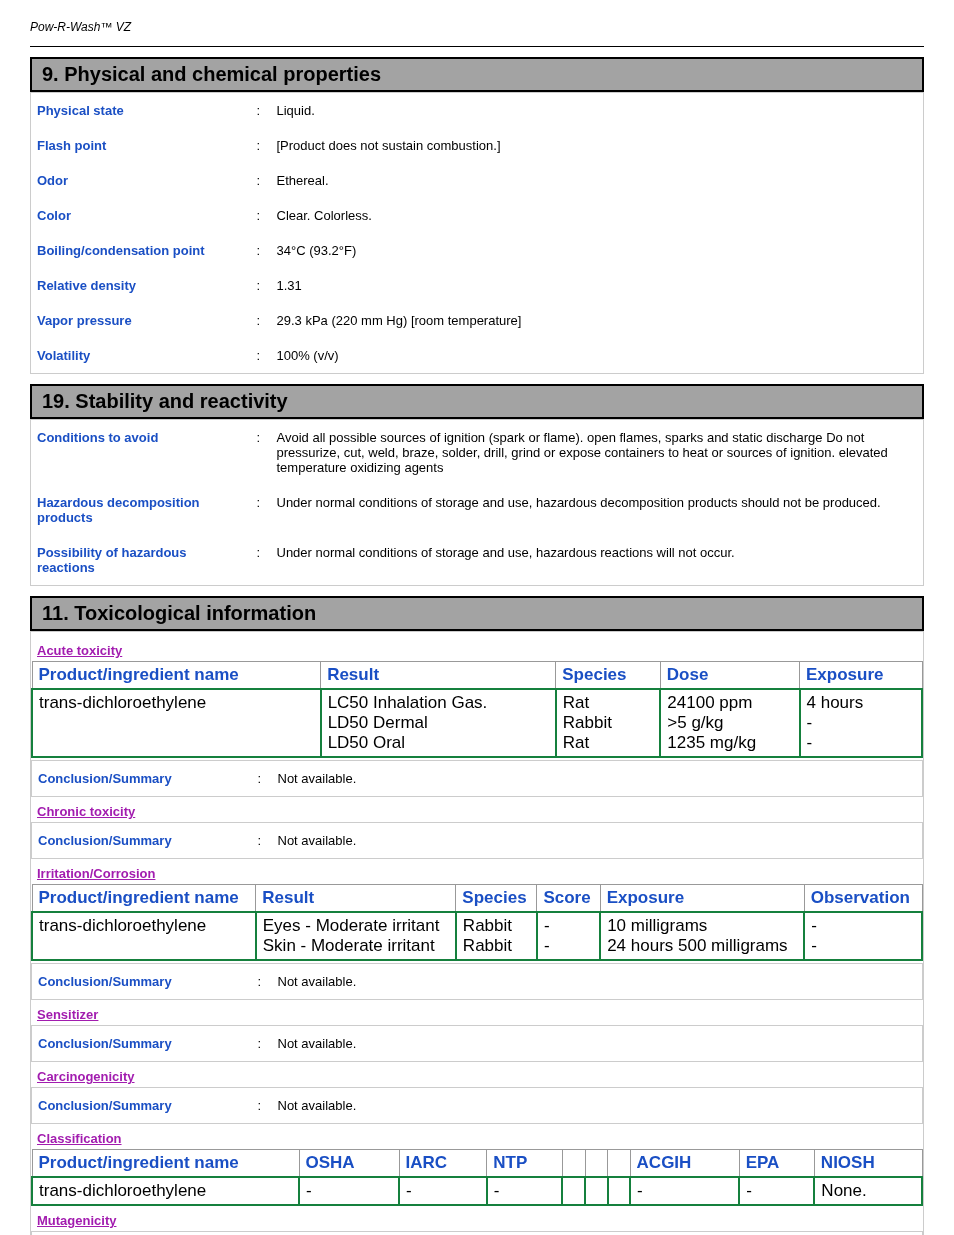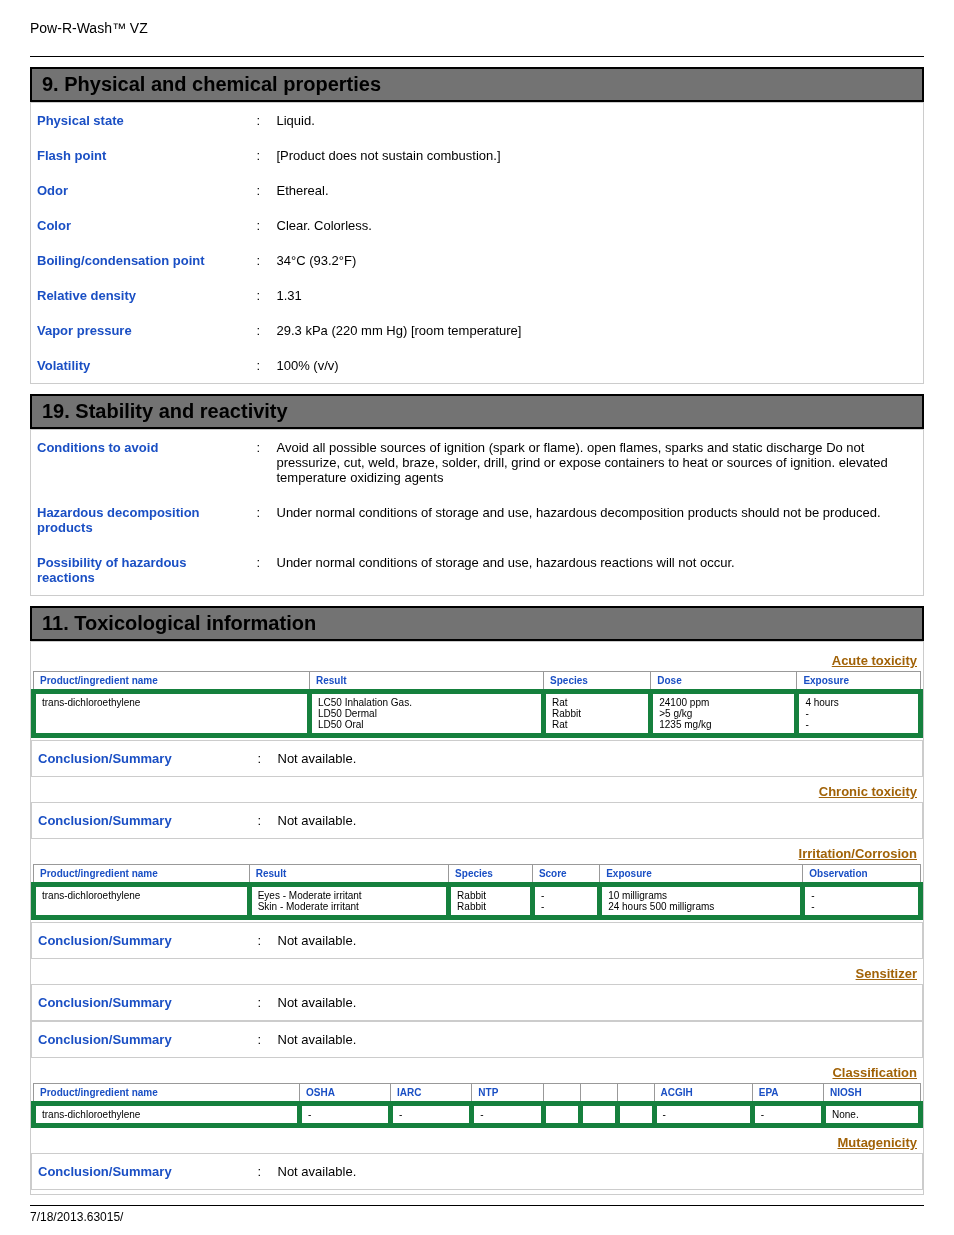--- a/index.html
+++ b/index.html
@@ -5,28 +5,29 @@
     * { margin: 0; padding: 0; box-sizing: border-box; }
     body {
       font-family: Arial, sans-serif;
       font-size: 13px;
       color: #000;
       background: #fff;
       padding: 20px 30px;
       width: 954px;
     }
     .header-brand {
-      font-size: 14px;
+      font-style: italic;
+      font-size: 12px;
       color: #000;
       border-bottom: 1px solid #000;
-      padding-bottom: 20px;
+      padding-bottom: 12px;
       margin-bottom: 10px;
     }
     .section-title {
-      background: #737373;
+      background: #a3a3a3;
       border: 2px solid #000;
       font-size: 20px;
       font-weight: bold;
       padding: 4px 10px;
       margin-bottom: 0;
     }
     .section-table {
       width: 100%;
       border-collapse: collapse;
       border: 1px solid #ccc;
@@ -51,43 +52,42 @@
     }
     .prop-value {
       vertical-align: top;
       padding: 3px 6px;
     }
     
     .tox-table {
       width: 100%;
       border-collapse: collapse;
       margin-bottom: 4px;
-      font-size: 10px;
+      font-size: 17px;
     }
     .tox-table th {
       background: #fff;
       color: #1a4fc4;
       font-weight: bold;
       border: 1px solid #999;
       padding: 3px 6px;
       text-align: left;
     }
     .tox-table td {
-      border: 5px solid #15803d;
+      border: 2px solid #15803d;
       padding: 3px 6px;
       vertical-align: top;
     }
     .subsection-link {
-      color: #a16207;
+      color: #a21caf;
       text-decoration: underline;
       font-weight: bold;
       display: block;
       padding: 3px 6px;
       margin-top: 4px;
-      text-align: right;
     }
     .conclusion-row td {
       border: none;
       padding: 10px 6px;
     }
     .footer-bar {
       display: flex;
       border-top: 1px solid #000;
       margin-top: 10px;
       padding-top: 4px;
@@ -250,20 +250,21 @@
   <table class="section-table" style="margin:0;">
     <tbody>
         <tr class="conclusion-row">
       <td class="prop-label"><span>Conclusion/Summary</span></td>
       <td class="prop-colon">:</td>
       <td class="prop-value"><span>Not available.</span></td>
     </tr>
   </tbody>
     </table>
 
+  <a class="subsection-link">Carcinogenicity</a>
   <table class="section-table" style="margin:0;">
     <tbody>
         <tr class="conclusion-row">
       <td class="prop-label"><span>Conclusion/Summary</span></td>
       <td class="prop-colon">:</td>
       <td class="prop-value"><span>Not available.</span></td>
     </tr>
   </tbody>
     </table>
 

